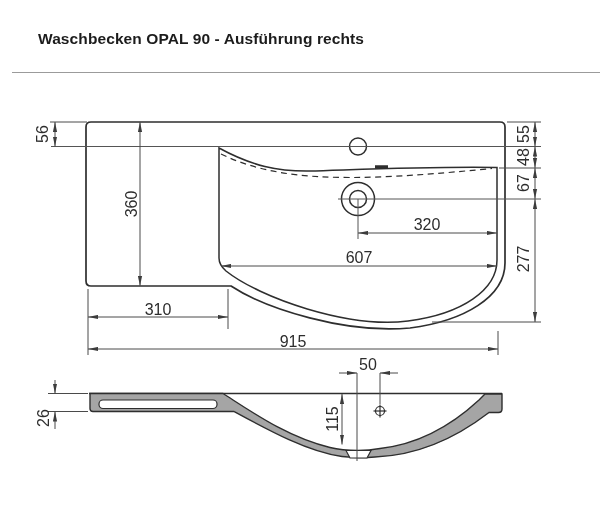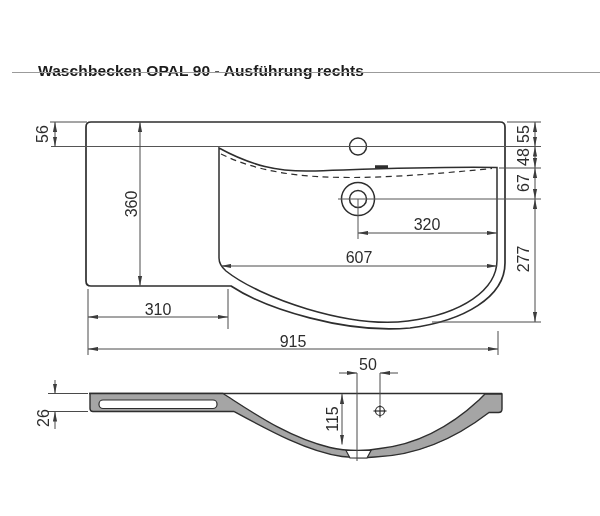--- a/index.html
+++ b/index.html
@@ -1,19 +1,19 @@
 <!DOCTYPE html>
 <html><head>
 <meta charset="utf-8">
 <style>
   html,body{margin:0;padding:0;background:#ffffff;}
   .page{position:relative;width:600px;height:516px;background:#fff;overflow:hidden;
         font-family:"Liberation Sans",sans-serif;}
   .title{position:absolute;left:38px;top:30px;font-size:15.5px;font-weight:bold;
-         color:#1c1c1c;letter-spacing:.1px;margin-top:32px;}
+         color:#1c1c1c;letter-spacing:.1px;}
   .logo{position:absolute;top:18px;right:52px;text-align:right;}
   .logo-main{position:relative;display:inline-block;font-style:italic;font-weight:bold;
              font-size:27px;color:#3d3d3d;letter-spacing:-0.5px;line-height:1;}
   .logo-dot{position:absolute;left:79px;top:-1px;width:6px;height:6px;border-radius:50%;
             background:#e2521c;}
   .logo-sub{display:block;margin-top:-3px;padding-right:3px;font-style:italic;font-weight:bold;
             font-size:11px;color:#e2521c;line-height:1;}
   .separator{position:absolute;left:12px;right:0;top:72px;border-top:1.5px solid #9b9b9b;}
   svg.drawing{position:absolute;left:0;top:76px;}
   .ol{fill:#ffffff;stroke:#2e2e2e;stroke-width:1.7;}

